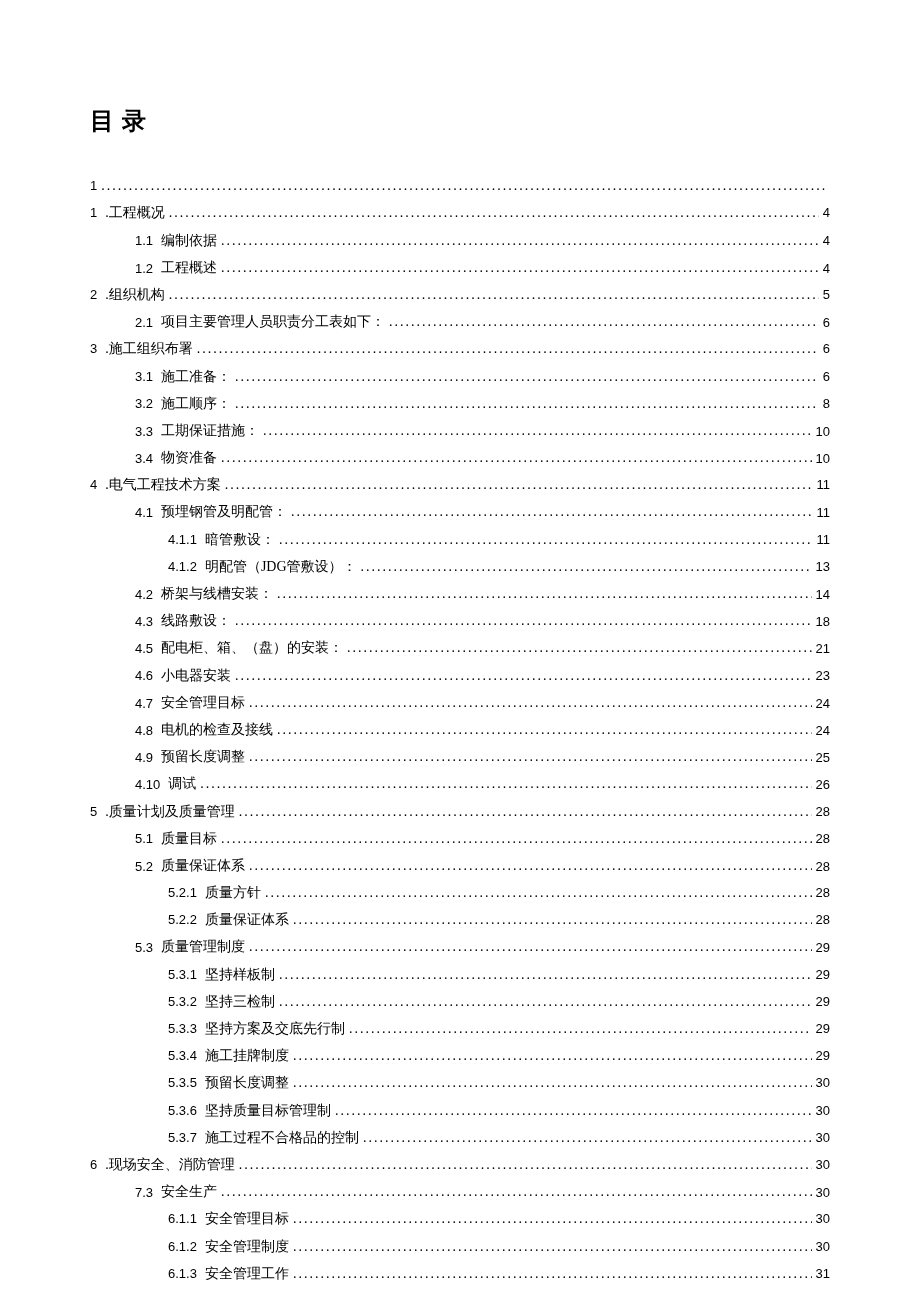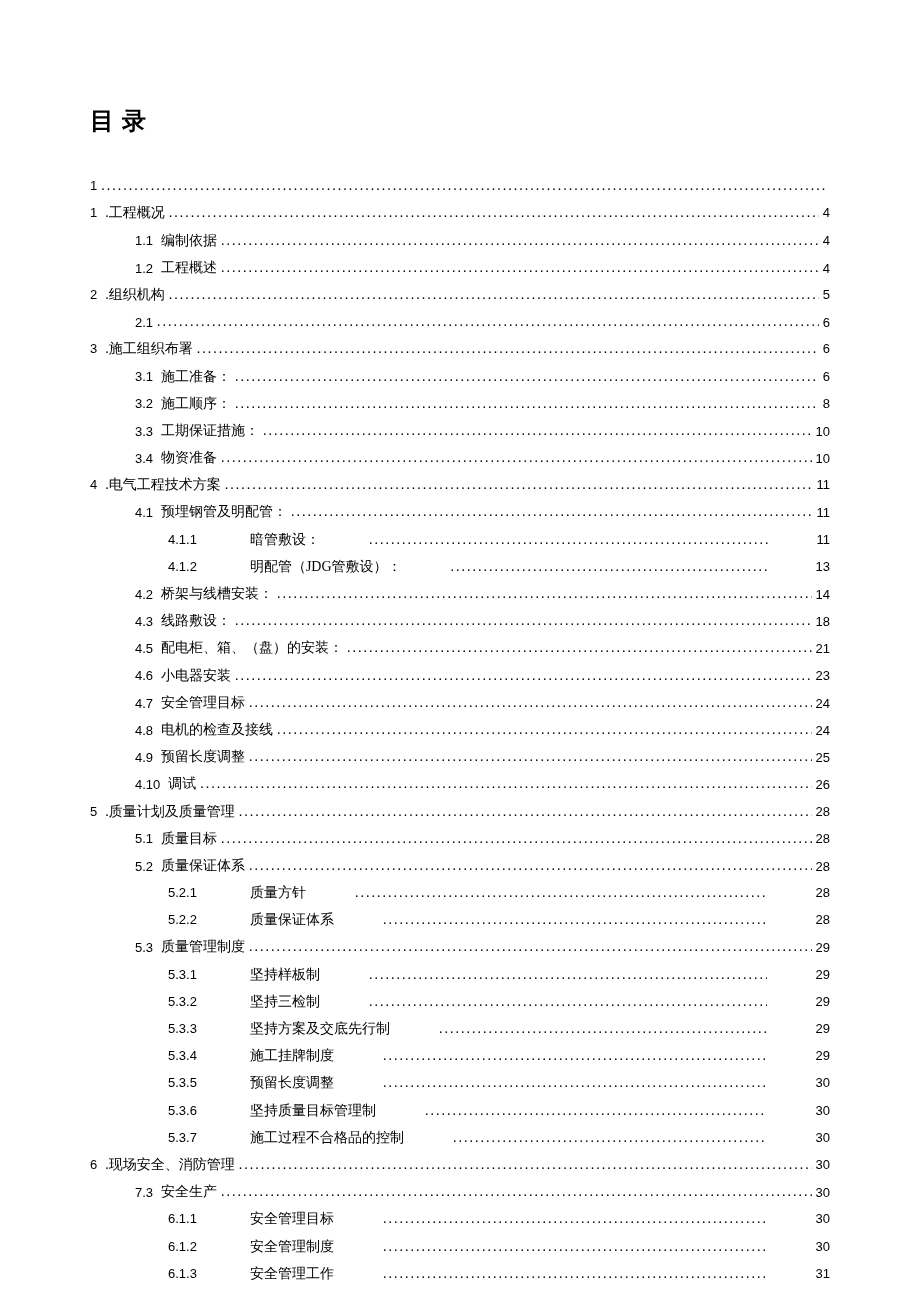--- a/index.html
+++ b/index.html
@@ -49,21 +49,21 @@
     .toc-dots::before {
       content: "....................................................................................................................................................................................................";
     }
     .toc-page {
       flex-shrink: 0;
       font-family: Arial, sans-serif;
       font-size: 13px;
     }
     .indent-0 { padding-left: 0px; }
     .indent-1 { padding-left: 45px; align-items: flex-end; }
-    .indent-2 { padding-left: 78px; gap: 45px; }
+    .indent-2 { padding-left: 78px; }
   </style>
 </head>
 <body>
 
 <div class="title">目录</div>
 
 <div id="toc-container">
     <div class="toc-line indent-0">
       <span class="toc-num">1</span>
       <span class="toc-dots"></span>
@@ -88,20 +88,21 @@
       <span class="toc-page">4</span>
     </div>
     <div class="toc-line indent-0">
       <span class="toc-num">2</span>
       <span class="toc-text">.组织机构</span>
       <span class="toc-dots"></span>
       <span class="toc-page">5</span>
     </div>
     <div class="toc-line indent-1">
       <span class="toc-num">2.1</span>
+      <span class="toc-text">项目主要管理人员职责分工表如下：</span>
       <span class="toc-dots"></span>
       <span class="toc-page">6</span>
     </div>
     <div class="toc-line indent-0">
       <span class="toc-num">3</span>
       <span class="toc-text">.施工组织布署</span>
       <span class="toc-dots"></span>
       <span class="toc-page">6</span>
     </div>
     <div class="toc-line indent-1">

